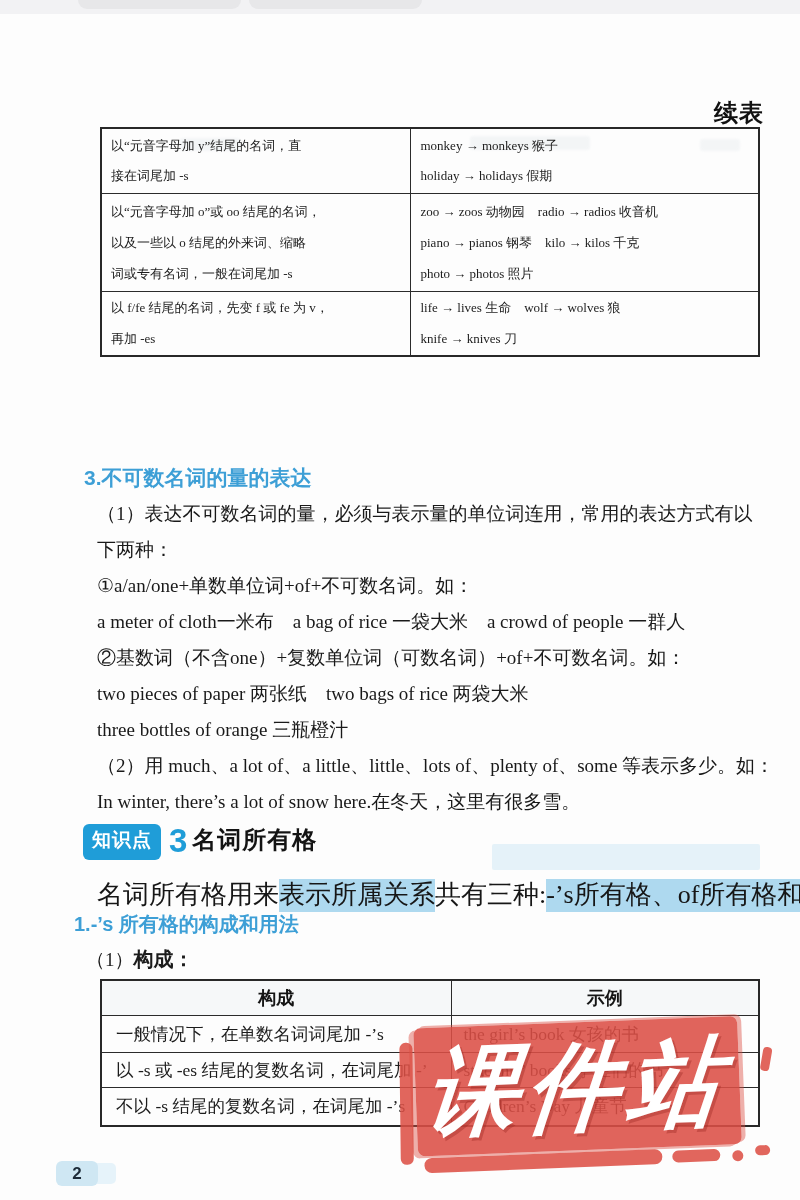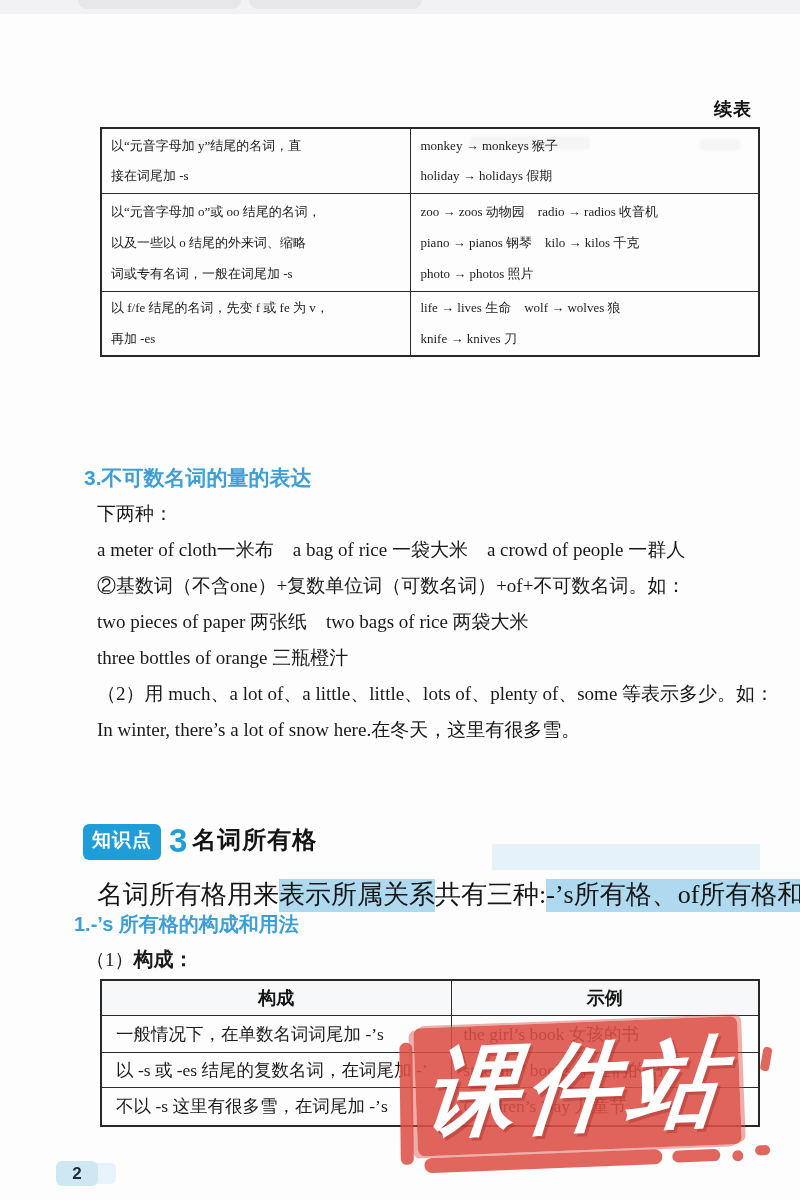--- a/index.html
+++ b/index.html
@@ -11,21 +11,21 @@
   }
   .abs { position:absolute; }
 
   
   .topbar { left:0; top:0; width:800px; height:14px; background:#f2f2f4; }
   .toptab { top:0; height:9px; background:#e7e7e9; border-radius:0 0 9px 9px; }
   .tab1 { left:78px; width:163px; }
   .tab2 { left:249px; width:173px; }
 
   .cont-label { left:714px; top:97px; font-family:"Liberation Sans","DejaVu Sans",sans-serif;
-    font-weight:bold; font-size:18px; color:#111; letter-spacing:1px;text-align:center; }
+    font-weight:bold; font-size:24px; color:#111; letter-spacing:1px;text-align:center; }
 
   
   table { border-collapse:collapse; table-layout:fixed; background:transparent; }
   .gtable { border:2px solid #282828; }
   .gtable th, .gtable td { border:1.4px solid #2b2b2b; vertical-align:middle; overflow:hidden; }
   .gtable th { font-family:"Liberation Sans","DejaVu Sans",sans-serif; font-weight:bold;
     font-size:18px; text-align:center; color:#141414; }
   .t1 { left:100px; top:127px; width:658px; }
   .t1 th { background:#e7eef4; height:34px; }
   .t1 td { font-size:13px; }
@@ -146,21 +146,23 @@
         <div class="cell-line">life → lives 生命　wolf → wolves 狼</div>
         <div class="cell-line">knife → knives 刀</div>
       </td>
     </tr>
   </tbody>
     </table>
 
   <div class="abs blue-head h-sec3">3.不可数名词的量的表达</div>
 
   <div class="abs bodyblock">
+    <div class="bline">（1）表达不可数名词的量，必须与表示量的单位词连用，常用的表达方式有以</div>
     <div class="bline">下两种：</div>
+    <div class="bline">①a/an/one+单数单位词+of+不可数名词。如：</div>
     <div class="bline">a meter of cloth一米布　a bag of rice 一袋大米　a crowd of people 一群人</div>
     <div class="bline">②基数词（不含one）+复数单位词（可数名词）+of+不可数名词。如：</div>
     <div class="bline">two pieces of paper 两张纸　two bags of rice 两袋大米</div>
     <div class="bline">three bottles of orange 三瓶橙汁</div>
     <div class="bline">（2）用 much、a lot of、a little、little、lots of、plenty of、some 等表示多少。如：</div>
     <div class="bline">In winter, there’s a lot of snow here.在冬天，这里有很多雪。</div>
   </div>
 
   <div class="abs ghost-blue"></div>
 
@@ -204,21 +206,21 @@
     <tr style="height:35px;">
       <td class="c-form">
         <div class="cell-line">以 -s 或 -es 结尾的复数名词，在词尾加 -’</div>
       </td>
       <td class="c-ex">
         <div class="cell-line">students’ books 学生们的书</div>
       </td>
     </tr>
     <tr style="height:39px;">
       <td class="c-form">
-        <div class="cell-line">不以 -s 这里有很多雪，在词尾加 -’s</div>
+        <div class="cell-line">不以 -s 结尾的复数名词，在词尾加 -’s</div>
       </td>
       <td class="c-ex">
         <div class="cell-line">Children’s Day 儿童节</div>
       </td>
     </tr>
   </tbody>
     </table>
 
   <div class="abs stamp">
     <div class="stamp-piece stamp-bar"></div>

